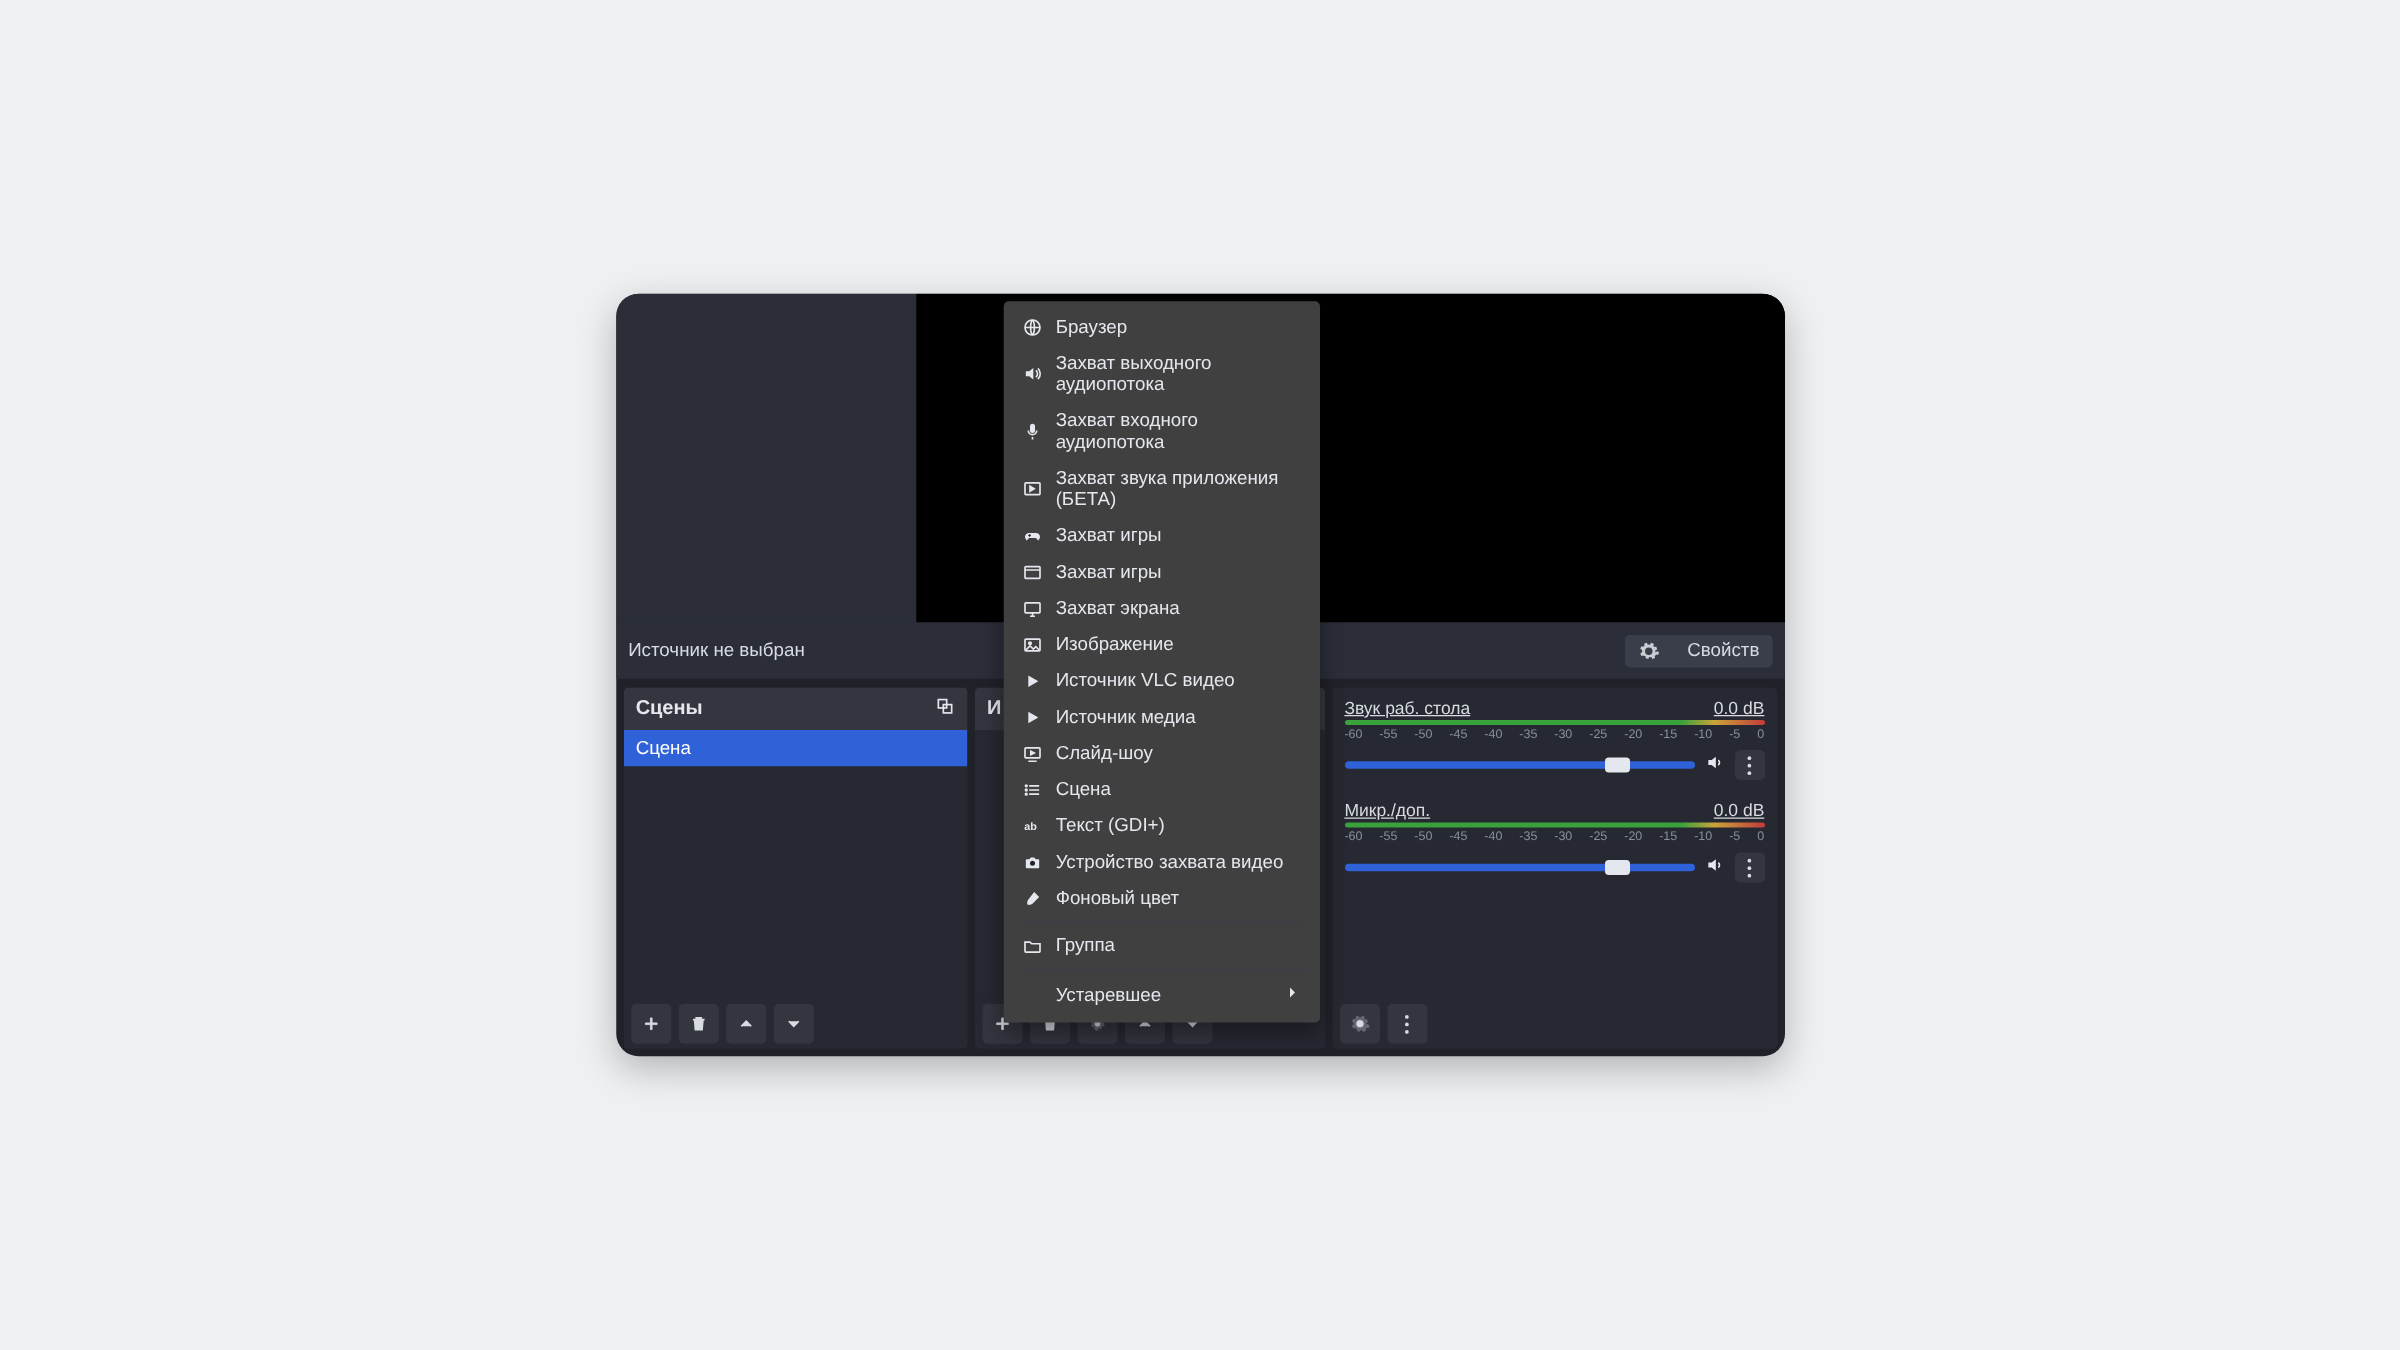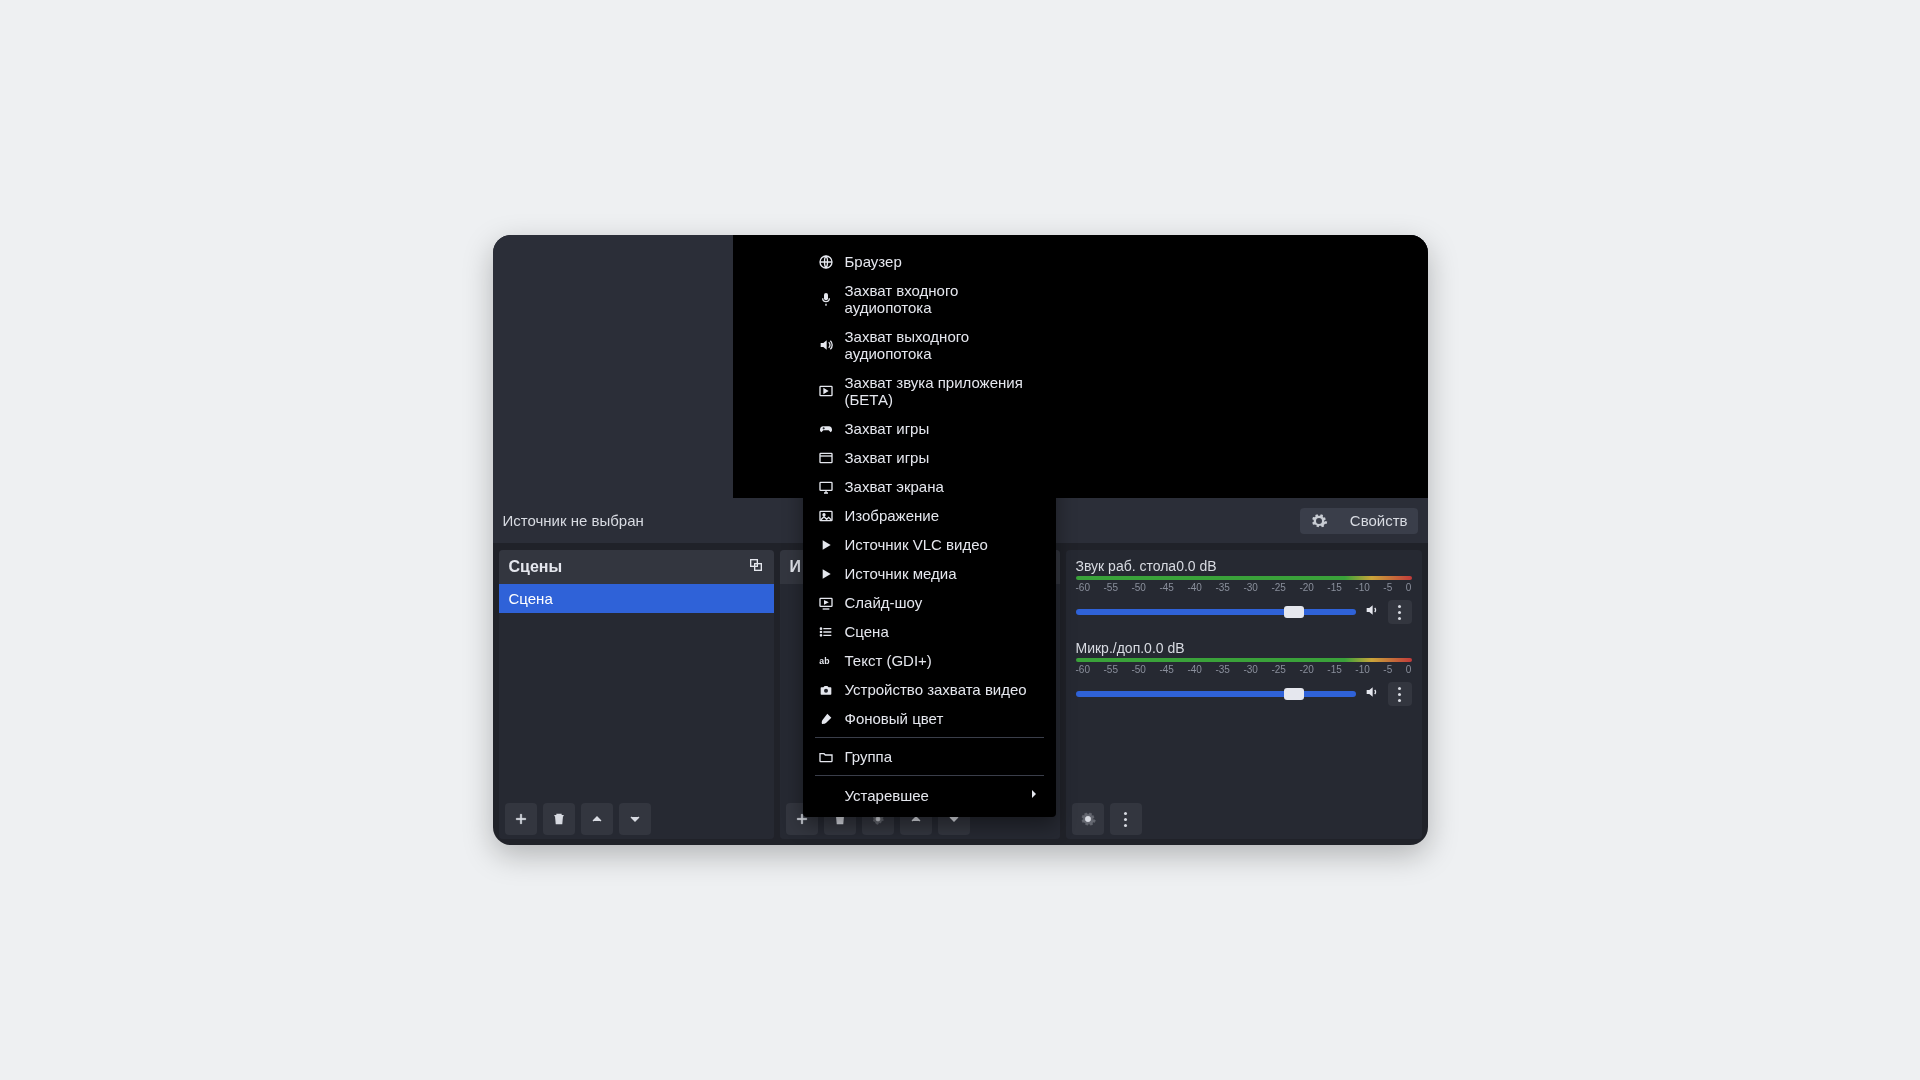--- a/index.html
+++ b/index.html
@@ -26,30 +26,30 @@
 
   .scene-item { background: #2f62d8; color: #fff; padding: 6px 10px; font-size: 15px; }
 
   .icon-btn { width: 32px; height: 32px; border-radius: 4px; background: #33363f; display: flex; align-items: center; justify-content: center; color: #d8dbe2; }
   .icon-btn svg { width: 16px; height: 16px; stroke: currentColor; fill: currentColor; }
 
   .icon { width: 18px; height: 18px; display: inline-flex; align-items: center; justify-content: center; color: #d8dbe2; }
   .icon svg { width: 100%; height: 100%; }
 
   
-  .context-menu { position: absolute; left: 310px; top: 6px; width: 253px; background: #000000; border-radius: 4px; padding: 6px 0; box-shadow: 0 8px 20px rgba(0,0,0,0.4); z-index: 50; }
+  .context-menu { position: absolute; left: 310px; top: 6px; width: 253px; background: #404040; border-radius: 4px; padding: 6px 0; box-shadow: 0 8px 20px rgba(0,0,0,0.4); z-index: 50; }
   .menu-item { display: flex; align-items: center; gap: 10px; padding: 6px 14px; color: #e5e7ee; font-size: 15px; cursor: default; }
   .menu-item .mi-icon { width: 18px; flex: 0 0 18px; display: flex; align-items: center; justify-content: center; }
   .menu-item .mi-icon svg { width: 16px; height: 16px; }
   .menu-sep { height: 1px; background: #3a3e4a; margin: 4px 12px; }
   .menu-item .chev { margin-left: auto; }
 
   
   .mixer-body { display: flex; flex-direction: column; gap: 16px; padding: 8px 10px 0 10px; }
-  .channel-head { display: flex; color: #d8dbe2; font-size: 14px; }
+  .channel-head { display: flex; justify-content: space-between; color: #d8dbe2; font-size: 14px; text-decoration: underline; }
   .meter { position: relative; height: 22px; margin-top: 2px; }
   .meter .bg { position: absolute; left: 0; right: 0; top: 0; height: 4px; background: linear-gradient(to right, #3aa23a 0%, #3aa23a 80%, #caa43a 88%, #c23a3a 100%); border-radius: 2px; }
   .meter .ticks { position: absolute; left: 0; right: 0; top: 6px; display: flex; justify-content: space-between; color: #8a8f9c; font-size: 10px; }
   .slider-row { display: flex; align-items: center; gap: 8px; margin-top: 2px; }
   .slider { flex: 1; height: 6px; background: #2f62d8; border-radius: 3px; position: relative; }
   .slider .thumb { position: absolute; top: 50%; transform: translate(-50%, -50%); width: 20px; height: 12px; background: #e5e7ee; border-radius: 3px; }
   .kebab { width: 24px; height: 24px; display: flex; align-items: center; justify-content: center; background: #33363f; border-radius: 4px; color: #d8dbe2; }
   .dots { display: flex; flex-direction: column; gap: 3px; }
   .dots span { width: 3px; height: 3px; background: #d8dbe2; border-radius: 50%; }
 
@@ -259,34 +259,34 @@
           <svg width="16" height="16" viewBox="0 0 24 24" fill="none" stroke="currentColor" stroke-width="2">
             <circle cx="12" cy="12" r="9"></circle>
             <path d="M3 12h18M12 3c3 3 3 15 0 18M12 3c-3 3-3 15 0 18"></path>
           </svg>
         </span>
         <span>Браузер</span>
       </div>
       <div class="menu-item">
         <span class="mi-icon">
           <svg width="16" height="16" viewBox="0 0 24 24" fill="currentColor">
+            <path d="M4 9v6h4l5 4V5L8 9H4z"></path>
+            <path d="M16 8a5 5 0 010 8M18.5 5.5a9 9 0 010 13" fill="none" stroke="currentColor" stroke-width="2"></path>
+          </svg>
+        </span>
+        <span>Захват выходного аудиопотока</span>
+      </div>
+      <div class="menu-item">
+        <span class="mi-icon">
+          <svg width="16" height="16" viewBox="0 0 24 24" fill="currentColor">
             <path d="M12 14a3 3 0 003-3V6a3 3 0 10-6 0v5a3 3 0 003 3z"></path>
             <path d="M6 11a6 6 0 0012 0h-2a4 4 0 11-8 0H6zM11 19h2v3h-2z"></path>
           </svg>
         </span>
         <span>Захват входного аудиопотока</span>
-      </div>
-      <div class="menu-item">
-        <span class="mi-icon">
-          <svg width="16" height="16" viewBox="0 0 24 24" fill="currentColor">
-            <path d="M4 9v6h4l5 4V5L8 9H4z"></path>
-            <path d="M16 8a5 5 0 010 8M18.5 5.5a9 9 0 010 13" fill="none" stroke="currentColor" stroke-width="2"></path>
-          </svg>
-        </span>
-        <span>Захват выходного аудиопотока</span>
       </div>
       <div class="menu-item">
         <span class="mi-icon">
           <svg width="16" height="16" viewBox="0 0 24 24" fill="none" stroke="currentColor" stroke-width="2">
             <rect x="3" y="5" width="18" height="14" rx="1"></rect>
             <path d="M9 9v6l5-3z" fill="currentColor"></path>
           </svg>
         </span>
         <span>Захват звука приложения (БЕТА)</span>
       </div>

